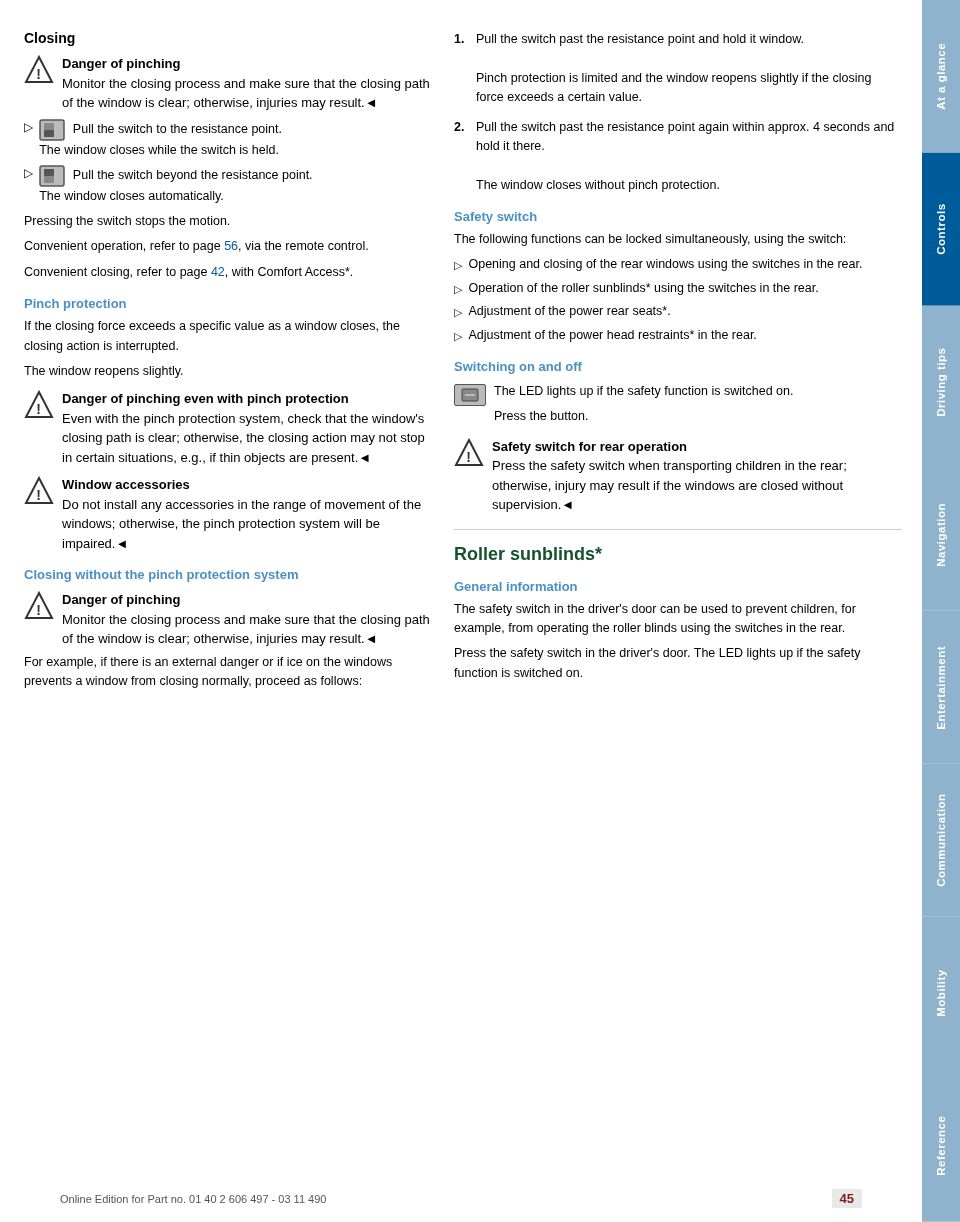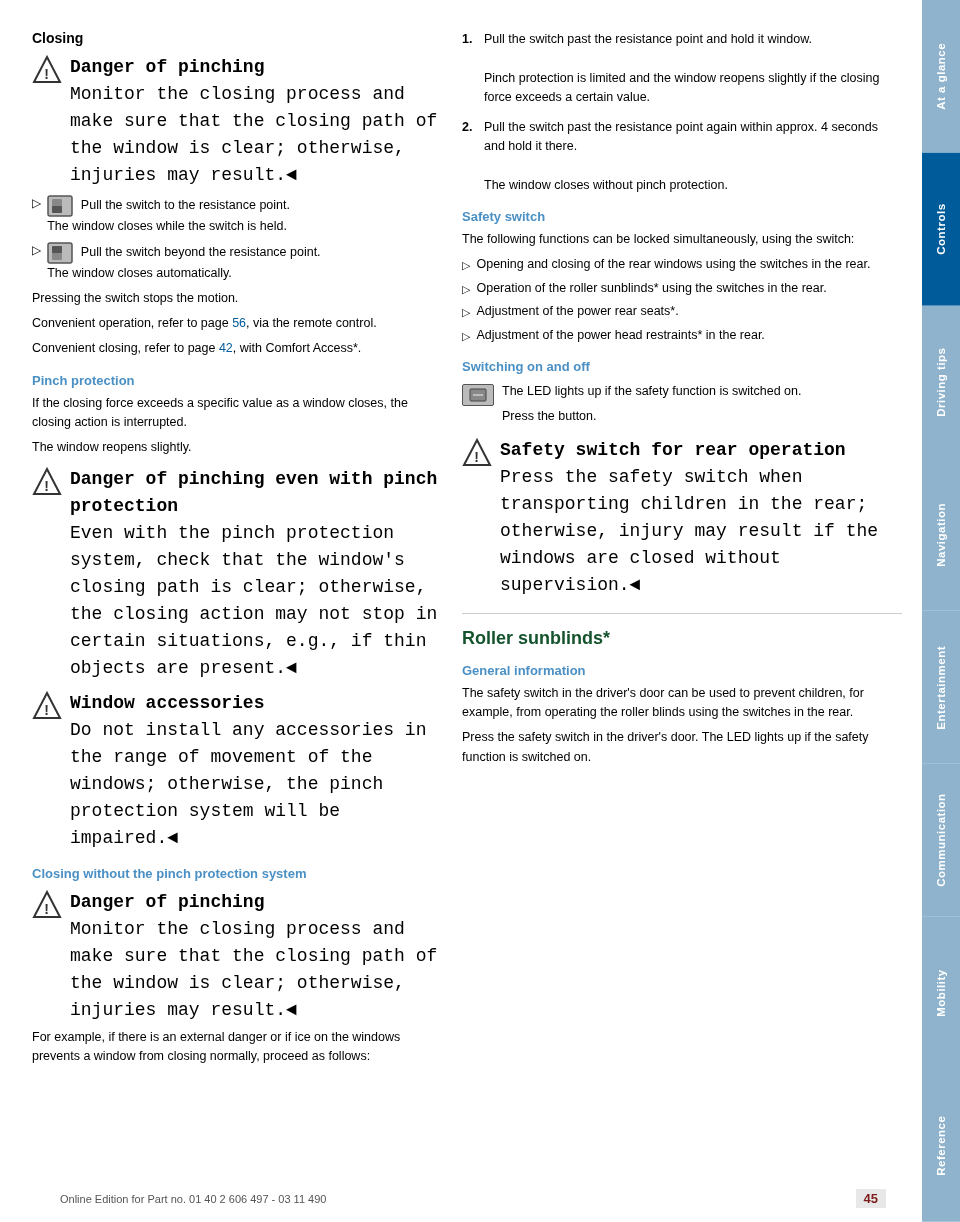--- a/index.html
+++ b/index.html
@@ -12,21 +12,21 @@
       position: relative;
       overflow: hidden;
     }
     .page-wrapper {
       display: flex;
       width: 960px;
       min-height: 1222px;
     }
     .main-content {
       flex: 1;
-      padding: 30px 20px 40px 32px;
+      padding: 30px 20px 40px 24px;
       display: flex;
       gap: 20px;
     }
     .left-col {
       width: 410px;
       flex-shrink: 0;
     }
     .right-col {
       flex: 1;
     }
@@ -87,23 +87,22 @@
       width: 30px;
       height: 30px;
       flex-shrink: 0;
       margin-top: 1px;
     }
     .warning-icon svg {
       width: 30px;
       height: 30px;
     }
     .warning-text {
-      font-size: 18px;
+      font-size: 13px;
       line-height: 1.5;
-      font-family: Liberation Mono, monospace;
     }
     .warning-text strong {
       display: block;
       font-weight: bold;
     }
     .arrow-item {
       display: flex;
       align-items: flex-start;
       margin: 6px 0;
       gap: 6px;
@@ -165,21 +164,21 @@
       margin-top: 2px;
     }
     .page-footer {
       position: absolute;
       bottom: 14px;
       left: 0;
       right: 38px;
       display: flex;
       justify-content: space-between;
       align-items: center;
-      padding: 0 36px 0 60px;
+      padding: 0 60px 0 60px;
       font-size: 11px;
       color: #555;
     }
     .page-number {
       font-size: 13px;
       font-weight: bold;
       color: #7f1d1d;
       background: #e8e8e8;
       padding: 2px 8px;
     }

